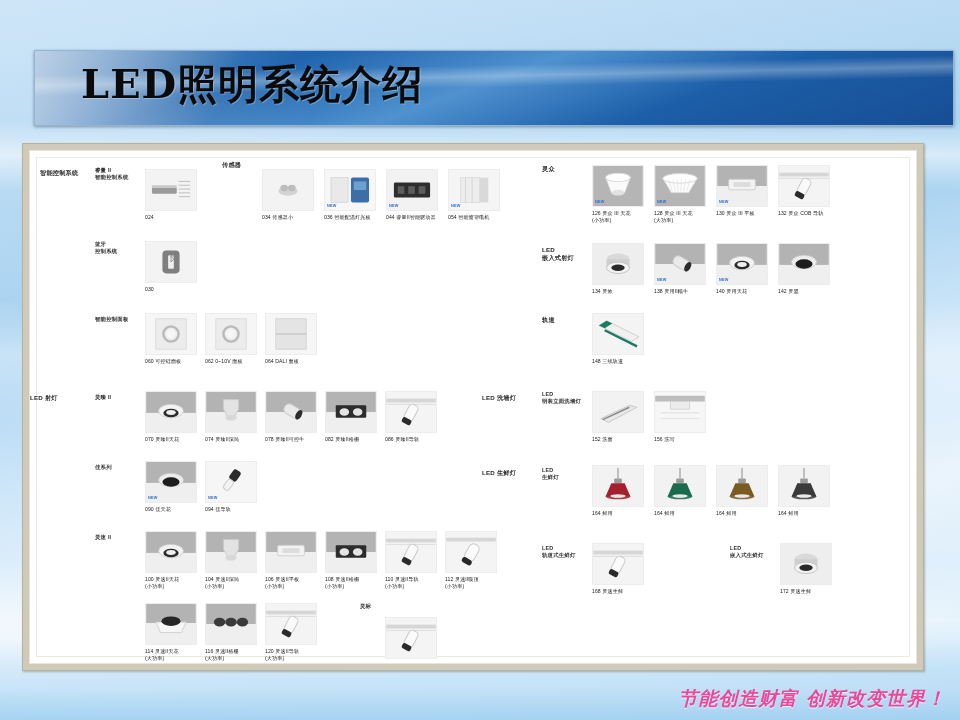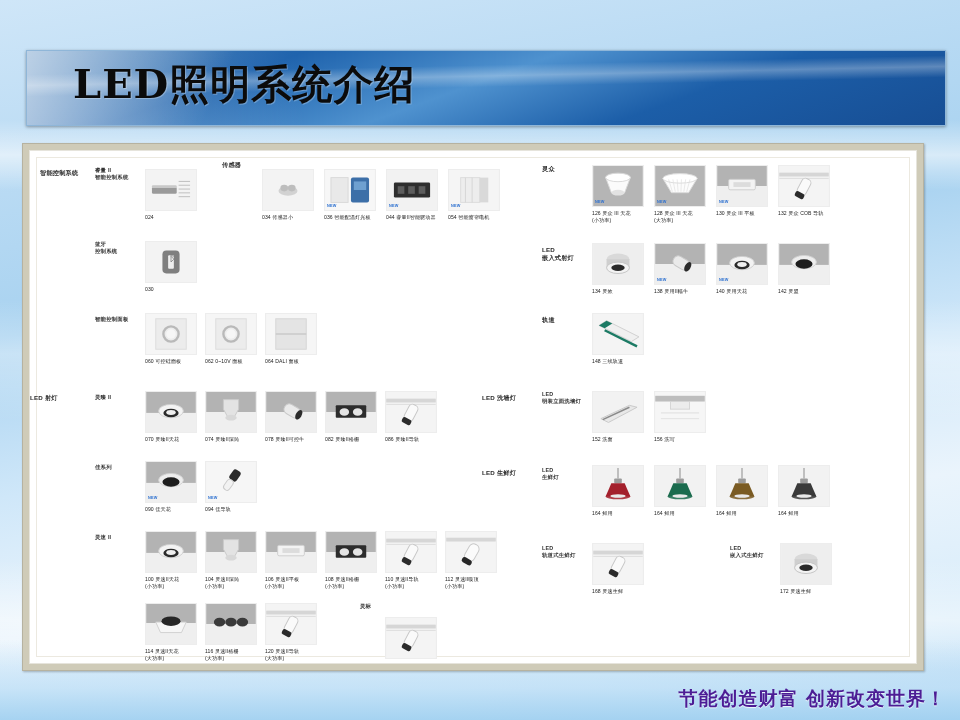--- a/index.html
+++ b/index.html
@@ -11,21 +11,21 @@
   }
   
   .sky-streak{position:absolute;left:0;width:100%;pointer-events:none;}
   .s1{top:120px;height:70px;background:linear-gradient(180deg,rgba(255,255,255,0) 0%,rgba(255,255,255,.55) 50%,rgba(255,255,255,0) 100%);}
   .s2{top:300px;height:120px;background:linear-gradient(180deg,rgba(255,255,255,0) 0%,rgba(255,255,255,.35) 45%,rgba(255,255,255,0) 100%);}
   .s3{top:560px;height:110px;background:linear-gradient(180deg,rgba(255,255,255,0) 0%,rgba(255,255,255,.45) 55%,rgba(255,255,255,0) 100%);}
   .s4{top:640px;height:80px;background:linear-gradient(180deg,rgba(255,255,255,0) 0%,rgba(188,222,246,.7) 60%,rgba(160,208,240,.9) 100%);}
 
   
   #title-banner{
-    position:absolute;left:26px;top:50px;width:918px;height:74px;
+    position:absolute;left:34px;top:50px;width:918px;height:74px;
     background:
       linear-gradient(115deg,rgba(255,255,255,.55) 0%,rgba(255,255,255,0) 22%),
       linear-gradient(80deg,rgba(255,255,255,.30) 0%,rgba(255,255,255,0) 30%),
       linear-gradient(160deg,#2f6fb0 0%,#1f63ad 25%,#4f92cf 48%,#1c5ea8 70%,#174e94 100%);
     border:1px solid #8fb6d8;
     box-shadow:0 1px 3px rgba(0,0,0,.35);
     overflow:hidden;
   }
   #title-banner::after{
     content:"";position:absolute;left:0;top:14px;width:100%;height:22px;
@@ -87,22 +87,22 @@
   }
 
   
   .art{position:absolute;left:0;top:0;width:100%;height:100%;}
   .art svg{width:100%;height:100%;display:block;}
 
   
   #footer-slogan{
     position:absolute;right:14px;bottom:8px;
     font-family:"DejaVu Serif","Liberation Serif",serif;
-    font-size:19px;font-weight:bold;
-    color:#4c1d95;letter-spacing:1px;
+    font-size:19px;font-weight:bold;font-style:italic;
+    color:#ec4899;letter-spacing:1px;
     text-shadow:0 1px 1px rgba(255,255,255,.8);
     white-space:nowrap;
     text-align:center;
   }
 </style>
 </head>
 <body>
 
 <div class="sky-streak s1"></div>
 <div class="sky-streak s2"></div>

